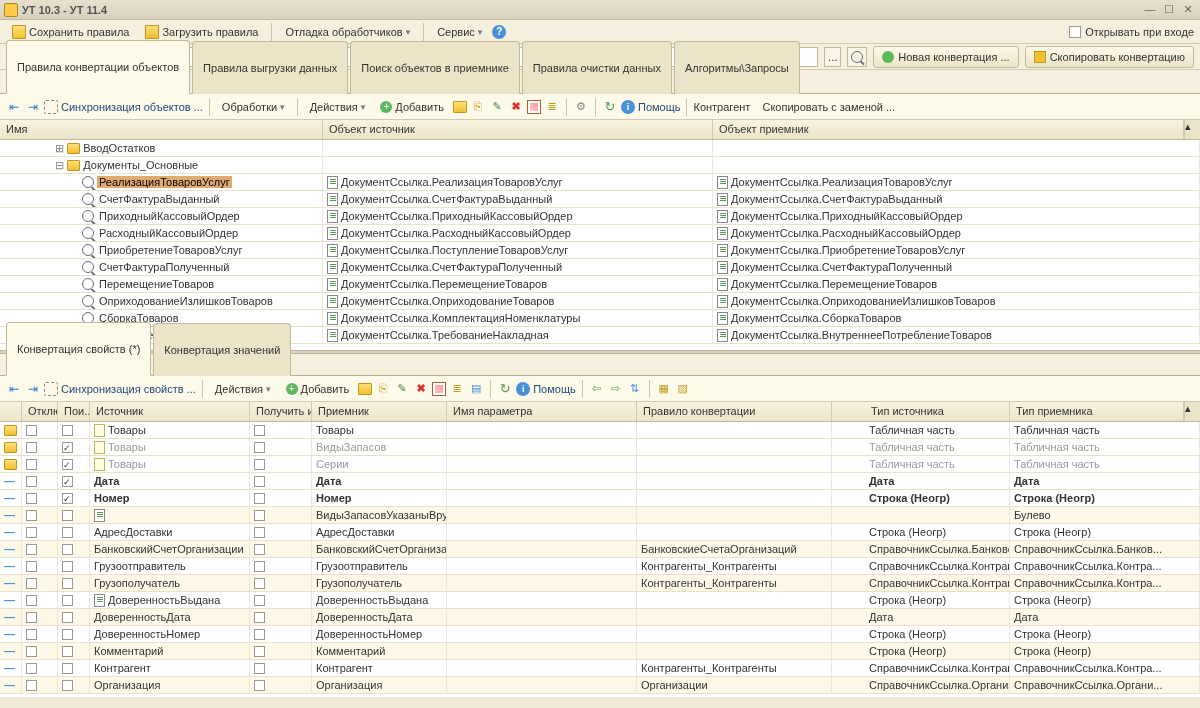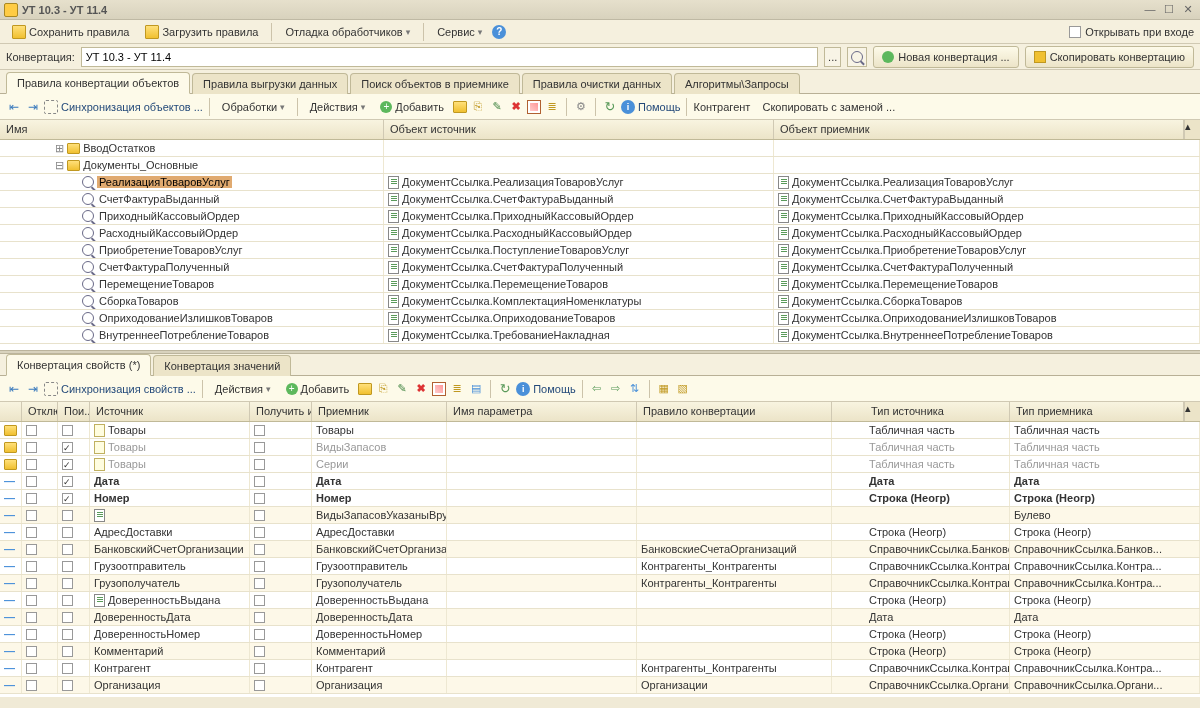--- a/index.html
+++ b/index.html
@@ -17,21 +17,21 @@
 .help-ico { width: 14px; height: 14px; border-radius: 50%; background: #4a90d9; color: #fff; text-align: center; line-height: 14px; font-size: 10px; font-weight: bold; }
 .right-push { margin-left: auto; display: flex; align-items: center; gap: 4px; }
 .checkbox { width: 12px; height: 12px; border: 1px solid #999; background: #fff; }
 .convrow { height: 26px; display: flex; align-items: center; padding: 0 6px; gap: 6px; background: #f5f0de; border-bottom: 1px solid #d0c9b3; }
 .convrow input[type=text] { flex: 1; height: 20px; border: 1px solid #c0b998; padding: 0 4px; background: #fff; font-size: 11px; }
 .smallbtn { height: 20px; padding: 0 3px; border: 1px solid #c0b998; background: #f8f4e6; cursor: pointer; display: flex; align-items: center; }
 .btn-long { height: 22px; padding: 0 8px; border: 1px solid #c0b998; background: linear-gradient(#fdfae9,#ece4c8); border-radius: 3px; display: flex; align-items: center; gap: 4px; cursor: pointer; }
 .green-ico { width: 12px; height: 12px; border-radius: 50%; background: #5db85d; }
 .copy-ico { width: 12px; height: 12px; background: #f0c030; border: 1px solid #c09820; }
 .tabs { height: 24px; display: flex; align-items: flex-end; padding: 0 6px; gap: 2px; background: #f5f0de; border-bottom: 1px solid #b8b096; }
-.tab { padding: 4px 10px; background: #ece4c8; border: 1px solid #c0b998; border-bottom: none; border-radius: 4px 4px 0 0; cursor: pointer; position: relative; top: 1px; }
+.tab { padding: 20px 10px; background: #ece4c8; border: 1px solid #c0b998; border-bottom: none; border-radius: 4px 4px 0 0; cursor: pointer; position: relative; top: 1px; }
 .tab.active { background: #fdfae9; font-weight: normal; top: 1px; z-index: 2; border-bottom: 1px solid #fdfae9; }
 .toolbar2 { height: 26px; background: #fdfae9; display: flex; align-items: center; padding: 0 6px; gap: 3px; border-bottom: 1px solid #d0c9b3; }
 .ico16 { width: 16px; height: 16px; display: inline-flex; align-items: center; justify-content: center; }
 .ico-arrows { color: #3a7abd; font-size: 12px; }
 .ico-sync { width: 14px; height: 14px; border: 1px dashed #888; border-radius: 2px; }
 .link-a { color: #244a7a; cursor: pointer; }
 .ico-plus { width: 12px; height: 12px; border-radius: 50%; background: #5db85d; color: #fff; text-align: center; line-height: 12px; font-size: 10px; }
 .ico-del { color: #d33; font-weight: bold; }
 .ico-pen { color: #4a8a4a; }
 .ico-copy { color: #c09820; }
@@ -56,21 +56,21 @@
 .tabs2 { height: 22px; display: flex; align-items: flex-end; padding: 0 6px; gap: 2px; background: #f5f0de; border-bottom: 1px solid #b8b096; }
 .lower-grid .grow.alt { background: #fdf8e8; }
 .marker { width: 20px; text-align: center; color: #4a90d9; }
 .marker.fold { color: #c09820; }
 .chk { width: 11px; height: 11px; border: 1px solid #999; background: #fff; display: inline-block; }
 .chk.on::after { content: "✓"; font-size: 9px; color: #333; position: relative; top: -2px; left: 0; }
 .bold { font-weight: bold; }
 .gray { color: #999; }
 .note-ico { width: 11px; height: 13px; background: #fffde0; border: 1px solid #c0b060; display: inline-block; }
 .scroll-stub { width: 16px; background: #ece4c8; border-left: 1px solid #d0c9b3; }
-.col-name { width: 384px; }
+.col-name { width: 323px; }
 .col-src { width: 390px; }
 .col-dst { flex: 1; }
 .l-marker { width: 22px; }
 .l-off { width: 36px; }
 .l-search { width: 32px; }
 .l-source { width: 160px; }
 .l-get { width: 62px; }
 .l-target { width: 135px; }
 .l-param { width: 190px; }
 .l-rule { width: 195px; }
@@ -262,33 +262,33 @@
           <span class="spy-ico"></span> 
           <span class="" style="padding:0 2px">ПеремещениеТоваров</span>
         </div>
   <div class="gc col-src"><span class="doc-ico"></span> ДокументСсылка.ПеремещениеТоваров</div>
   <div class="gc col-dst"><span class="doc-ico"></span> ДокументСсылка.ПеремещениеТоваров</div>
       </div>
       <div class="grow">
         <div class="gc col-name">
           <span class="tree-ind" style="width:75px"></span>
           <span class="spy-ico"></span> 
+          <span class="" style="padding:0 2px">ОприходованиеИзлишковТоваров</span>
+        </div>
+  <div class="gc col-src"><span class="doc-ico"></span> ДокументСсылка.ОприходованиеТоваров</div>
+  <div class="gc col-dst"><span class="doc-ico"></span> ДокументСсылка.ОприходованиеИзлишковТоваров</div>
+      </div>
+      <div class="grow">
+        <div class="gc col-name">
+          <span class="tree-ind" style="width:75px"></span>
+          <span class="spy-ico"></span> 
           <span class="" style="padding:0 2px">СборкаТоваров</span>
         </div>
   <div class="gc col-src"><span class="doc-ico"></span> ДокументСсылка.КомплектацияНоменклатуры</div>
   <div class="gc col-dst"><span class="doc-ico"></span> ДокументСсылка.СборкаТоваров</div>
-      </div>
-      <div class="grow">
-        <div class="gc col-name">
-          <span class="tree-ind" style="width:75px"></span>
-          <span class="spy-ico"></span> 
-          <span class="" style="padding:0 2px">ОприходованиеИзлишковТоваров</span>
-        </div>
-  <div class="gc col-src"><span class="doc-ico"></span> ДокументСсылка.ОприходованиеТоваров</div>
-  <div class="gc col-dst"><span class="doc-ico"></span> ДокументСсылка.ОприходованиеИзлишковТоваров</div>
       </div>
       <div class="grow">
         <div class="gc col-name">
           <span class="tree-ind" style="width:75px"></span>
           <span class="spy-ico"></span> 
           <span class="" style="padding:0 2px">ВнутреннееПотреблениеТоваров</span>
         </div>
   <div class="gc col-src"><span class="doc-ico"></span> ДокументСсылка.ТребованиеНакладная</div>
   <div class="gc col-dst"><span class="doc-ico"></span> ДокументСсылка.ВнутреннееПотреблениеТоваров</div>
       </div>

